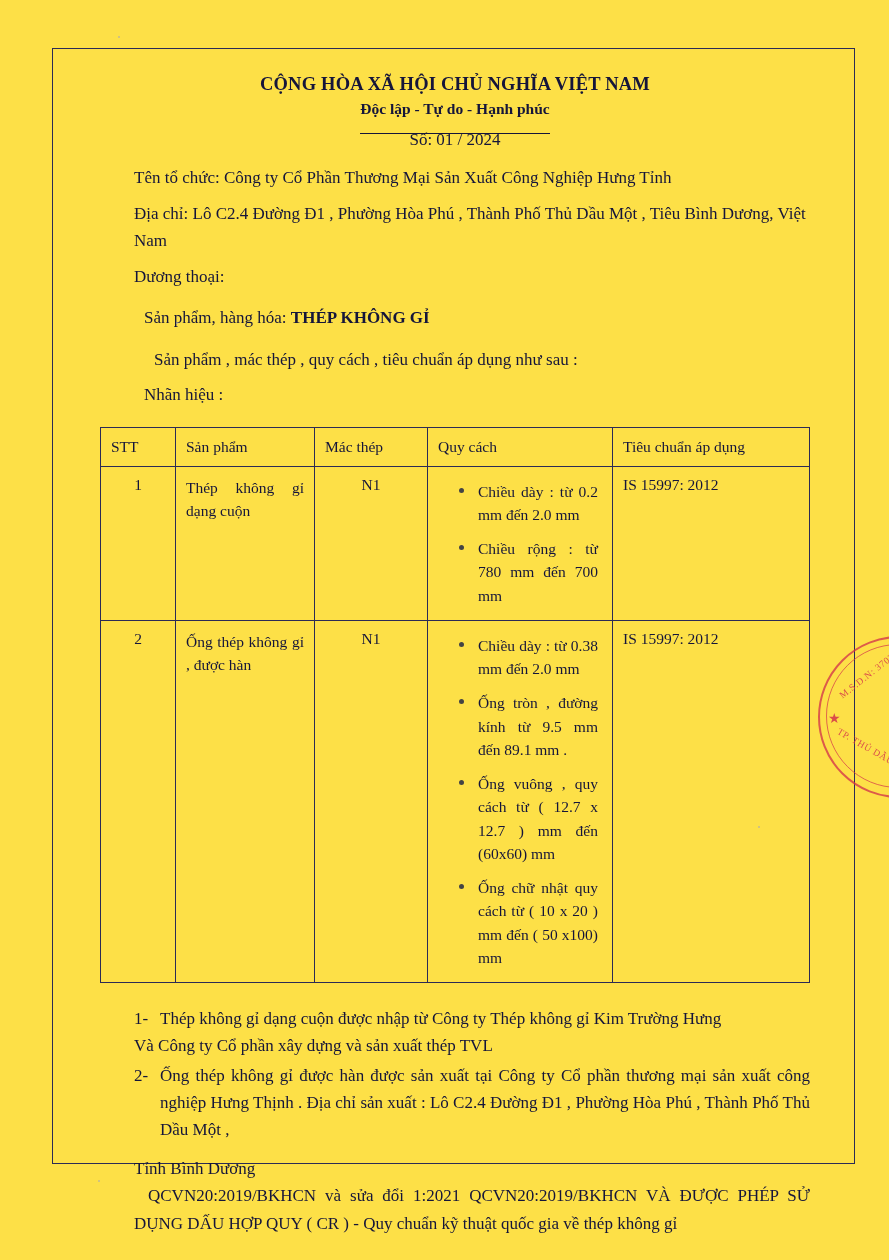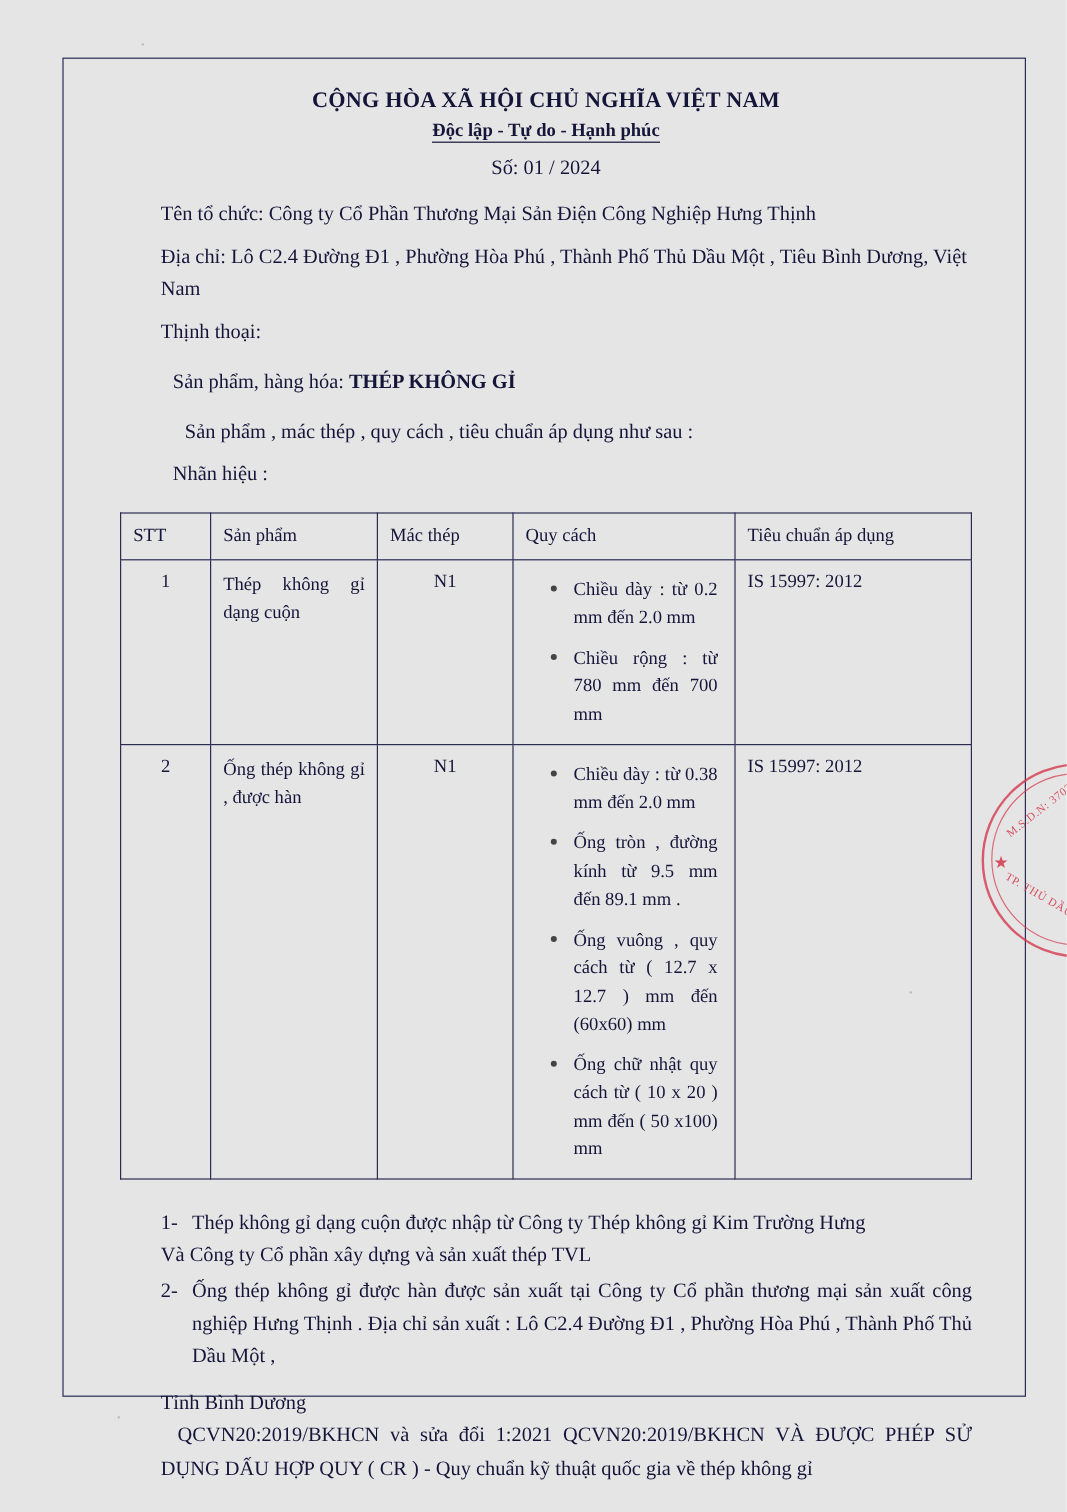--- a/index.html
+++ b/index.html
@@ -13,21 +13,21 @@
     font-family: "Liberation Serif", serif;
     color: #1a1a2e;
     position: relative;
     overflow: hidden;
   }
   .page {
     position: absolute;
     left: 0; top: 0;
     width: 889px;
     height: 1260px;
-    background: #e5e5e5;
+    background: #fde047;
   }
   .doc-border {
     position: absolute;
     left: 52px;
     top: 48px;
     width: 803px;
     height: 1116px;
     border: 1.5px solid #2b2b55;
     box-sizing: border-box;
   }
@@ -49,21 +49,21 @@
   }
   .nation-sub {
     text-align: center;
     font-weight: bold;
     font-size: 15.5px;
     margin-top: 5px;
     color: #15153a;
   }
   .nation-sub span.u {
     border-bottom: 1.2px solid #15153a;
-    padding-bottom: 1px;
+    padding-bottom: 16px;
   }
   .main-title {
     text-align: center;
     font-weight: bold;
     font-size: 25px;
     margin-top: 34px;
     letter-spacing: 0.5px;
     color: #15153a;
   }
   .doc-number {
@@ -252,23 +252,23 @@
 
   <div class="doc-border"></div>
 
   <div class="content">
 
     <div class="nation-title">CỘNG HÒA XÃ HỘI CHỦ NGHĨA VIỆT NAM</div>
     <div class="nation-sub"><span class="u">Độc lập - Tự do - Hạnh phúc</span></div>
 
     <div class="doc-number">Số: 01 / 2024</div>
 
-    <div class="para indent">Tên tổ chức: Công ty Cổ Phần Thương Mại Sản Điện Công Nghiệp Hưng Thịnh</div>
+    <div class="para indent">Tên tổ chức: Công ty Cổ Phần Thương Mại Sản Xuất Công Nghiệp Hưng Tỉnh</div>
     <div class="para indent tight">Địa chỉ: Lô C2.4 Đường Đ1 , Phường Hòa Phú , Thành Phố Thủ Dầu Một , Tiêu Bình Dương, Việt Nam</div>
-    <div class="para indent tight">Thịnh thoại:</div>
+    <div class="para indent tight">Dương thoại:</div>
 
     <div class="para indent2">
       <span>Sản phẩm, hàng hóa:</span>
       <span class="bold">THÉP KHÔNG GỈ</span>
     </div>
     <div class="para indent3">Sản phẩm , mác thép , quy cách , tiêu chuẩn áp dụng như sau :</div>
     <div class="para indent2 tight">Nhãn hiệu :</div>
 
     <table class="spec">
       <thead>

